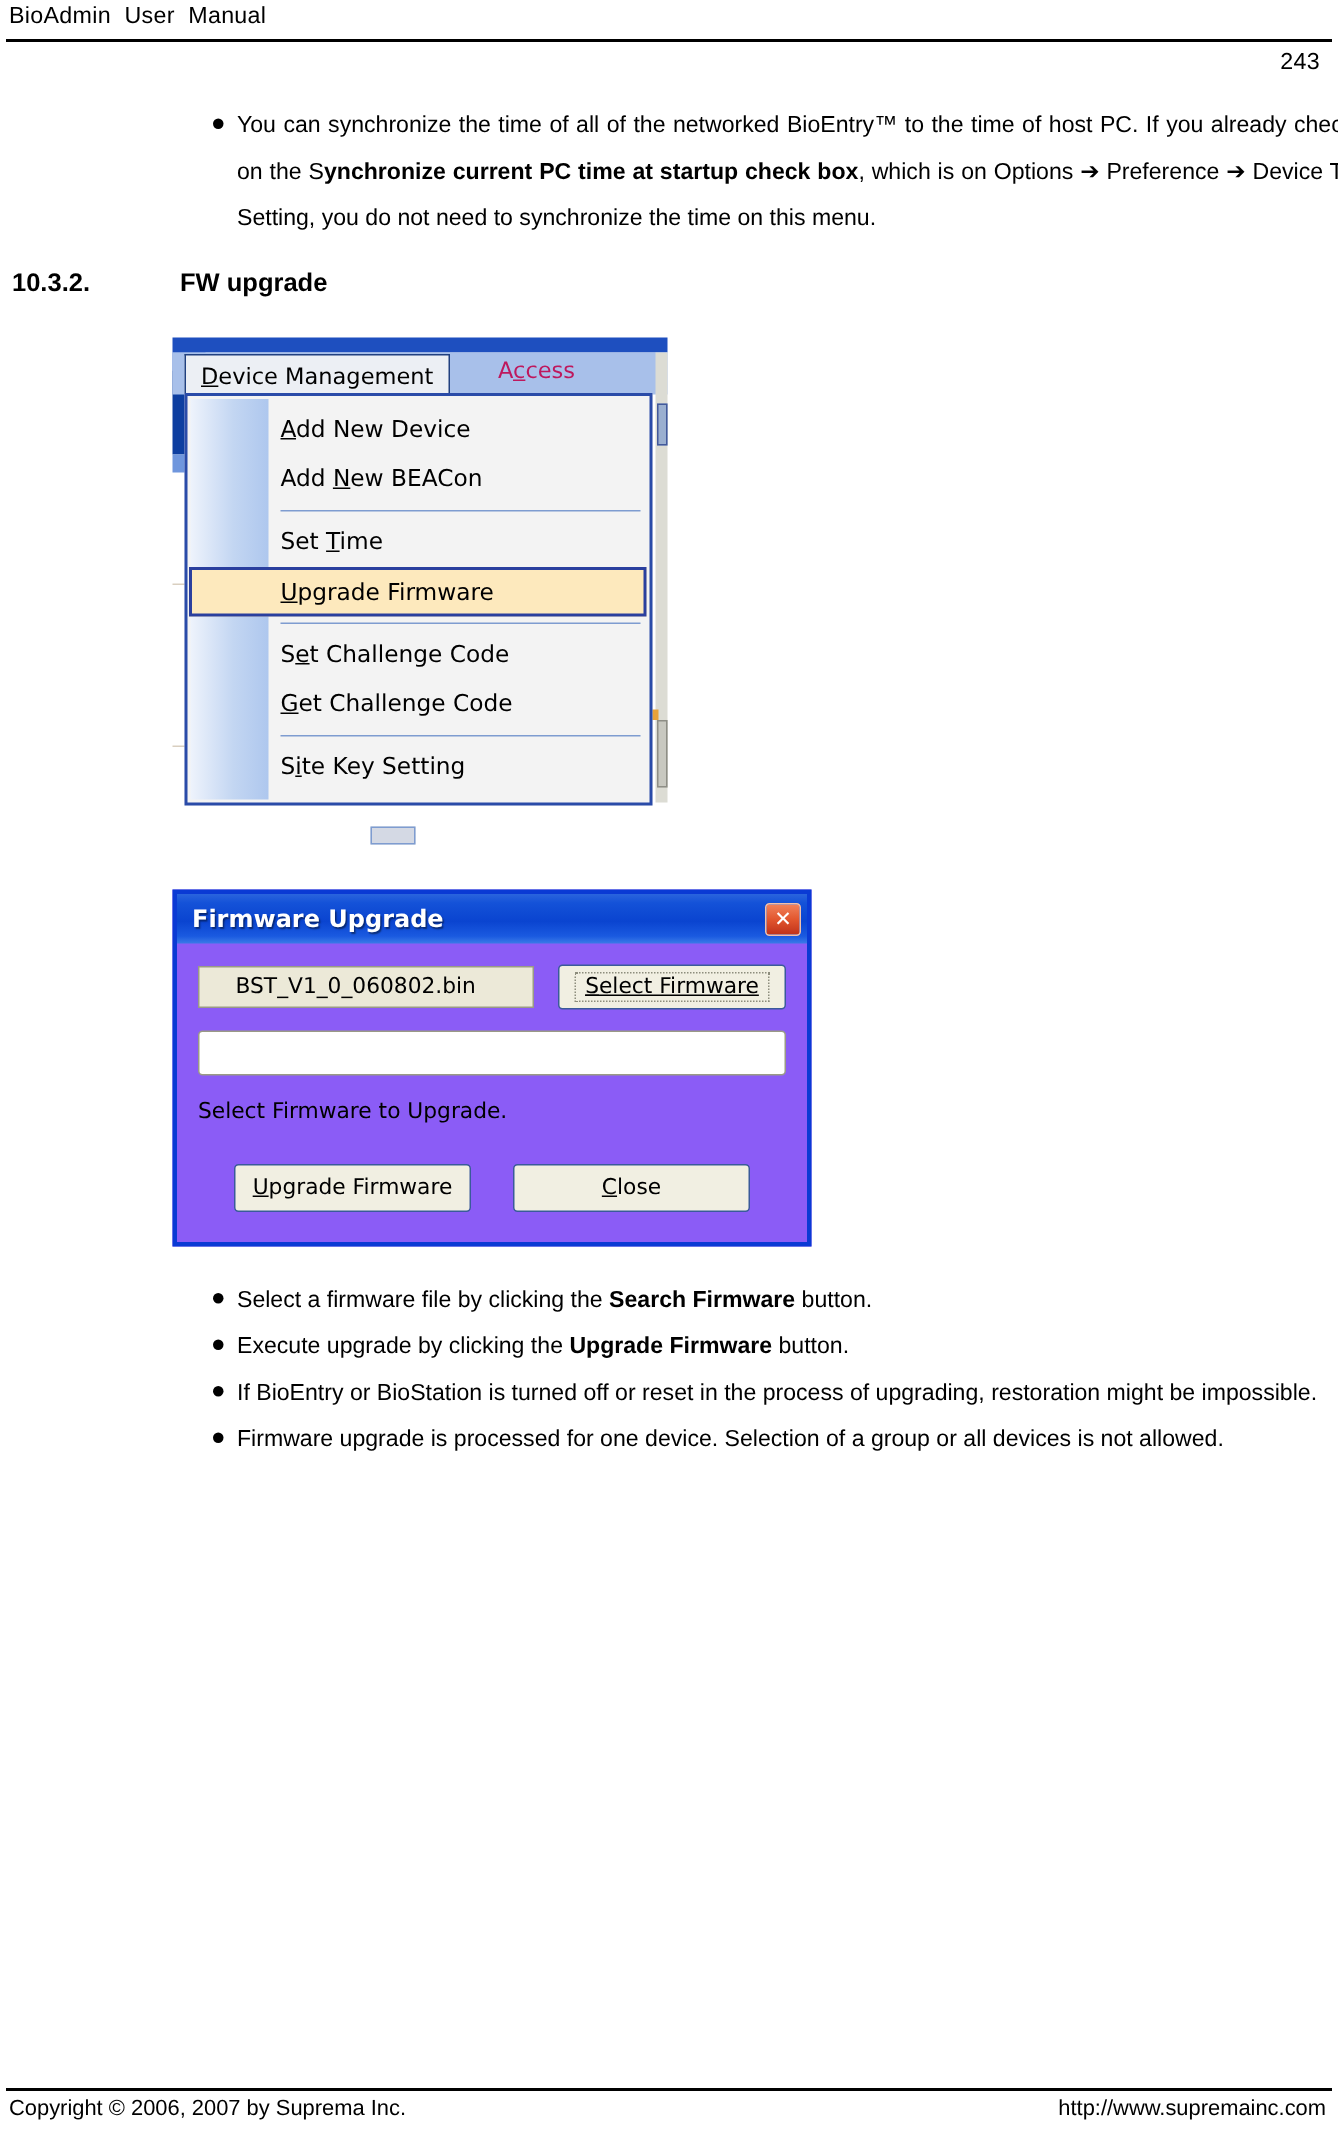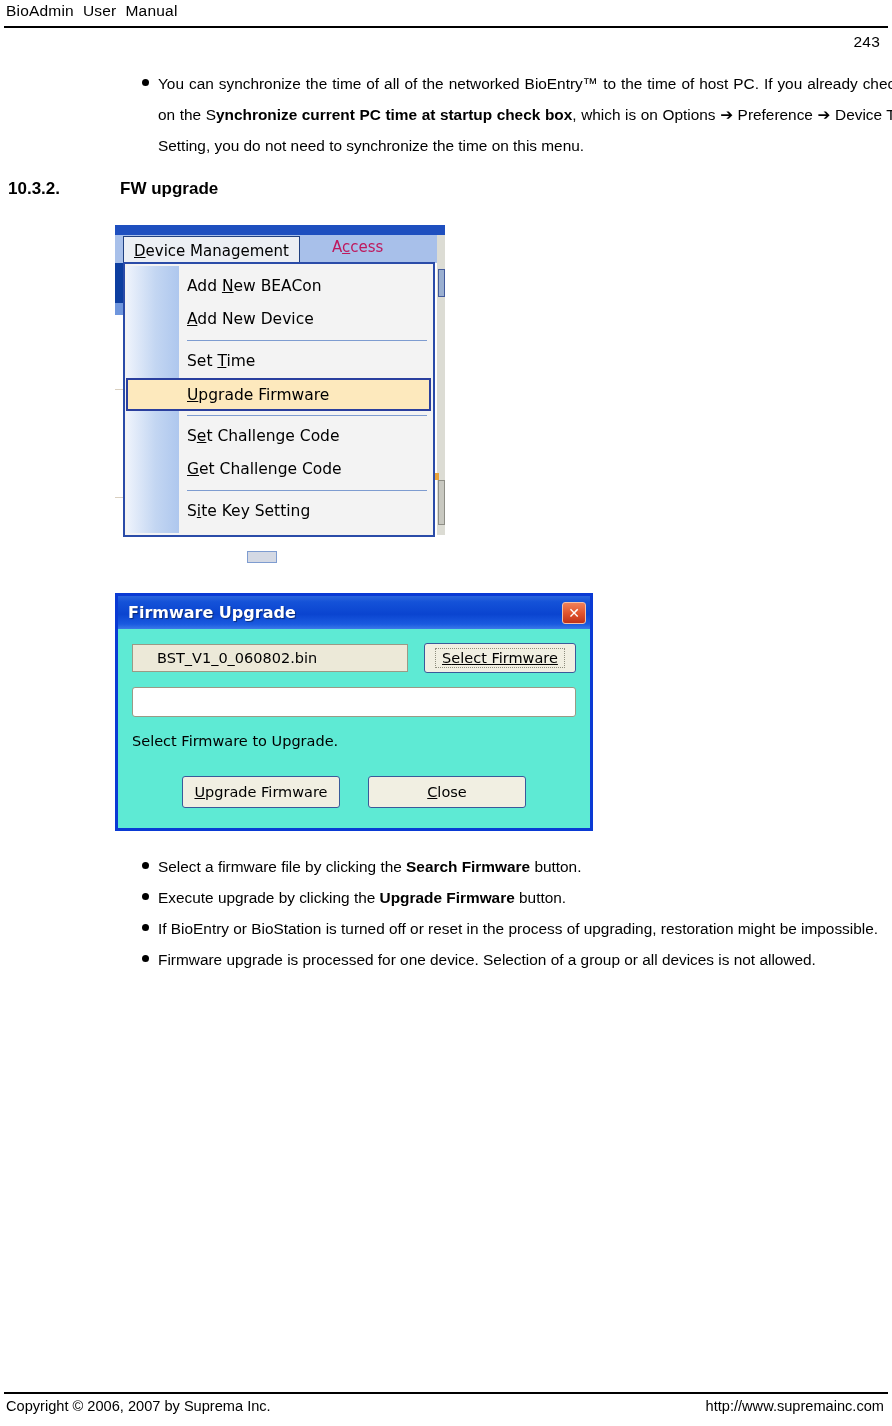--- a/index.html
+++ b/index.html
@@ -243,23 +243,23 @@
     width: 12px; height: 1px;
     background: #d9cfc0;
   }
   .ms-faint1 { top: 164px; }
   .ms-faint2 { top: 272px; }
 
   
   .fw-dialog {
     position: relative;
     margin: 30px 0 0 115px;
-    width: 478px;
+    width: 426px;
     height: 238px;
-    background: #5eead4;
+    background: #8b5cf6;
     border: 3px solid #0a3ad4;
     box-sizing: border-box;
   }
   .fw-titlebar {
     position: relative;
     height: 33px;
     background: linear-gradient(to bottom, #2a64dd 0%, #1452d8 18%, #0a44d0 55%, #1a5ae0 85%, #3a7ae8 100%);
     display: flex;
     align-items: center;
     padding: 0 4px 0 10px;
@@ -426,25 +426,25 @@
     <div class="ms-rightbg"></div>
     <div class="ms-scroll"></div>
     <div class="ms-orange"></div>
     <div class="ms-scroll2"></div>
 
     <div class="ms-dropdown">
       <div class="ms-gutter"></div>
       <div class="ms-items">
 
         <div class="ms-item">
+          <span></span><u>A</u><span>dd New Device</span>
+        </div>
+
+        <div class="ms-item">
           <span>Add </span><u>N</u><span>ew BEACon</span>
-        </div>
-
-        <div class="ms-item">
-          <span></span><u>A</u><span>dd New Device</span>
         </div>
 
         <div class="ms-sep"></div>
 
         <div class="ms-item">
           <span>Set </span><u>T</u><span>ime</span>
         </div>
 
         <div class="ms-item sel">
           <span></span><u>U</u><span>pgrade Firmware</span>

